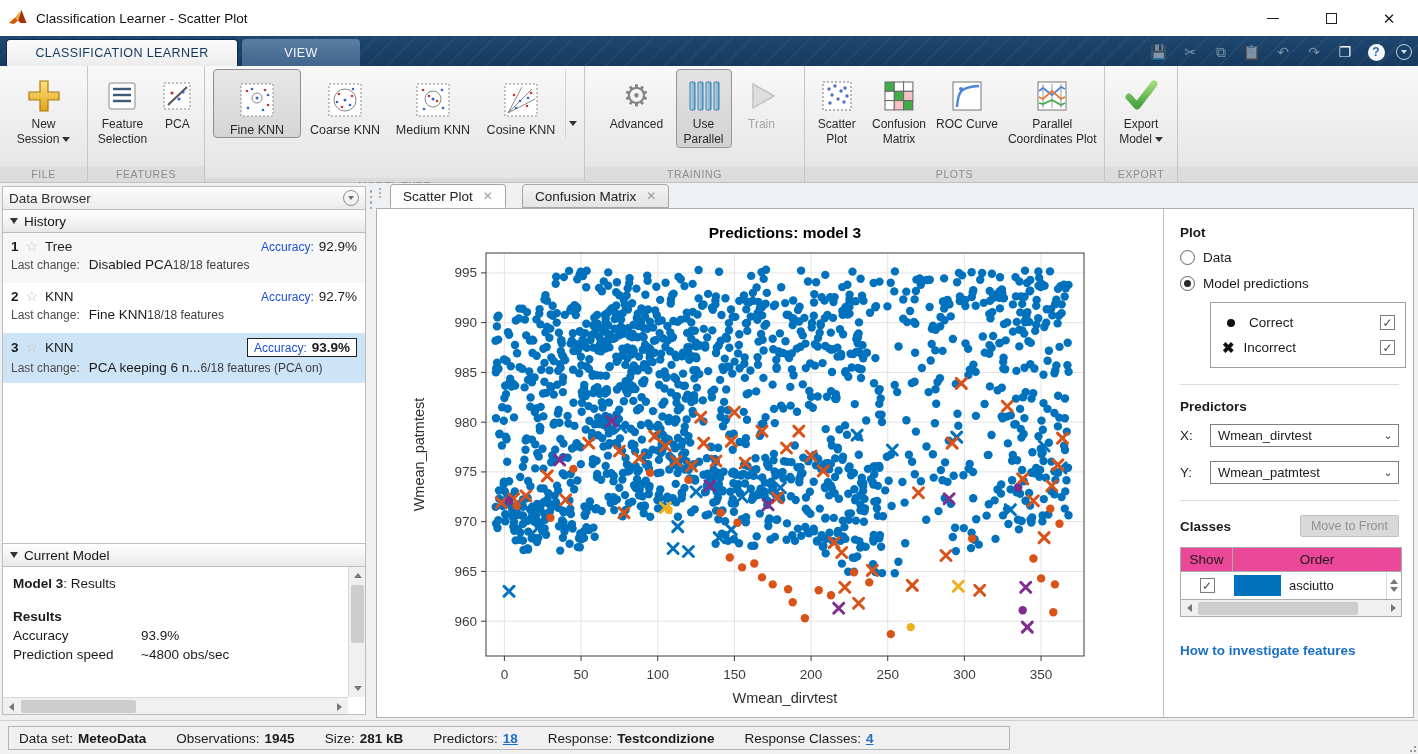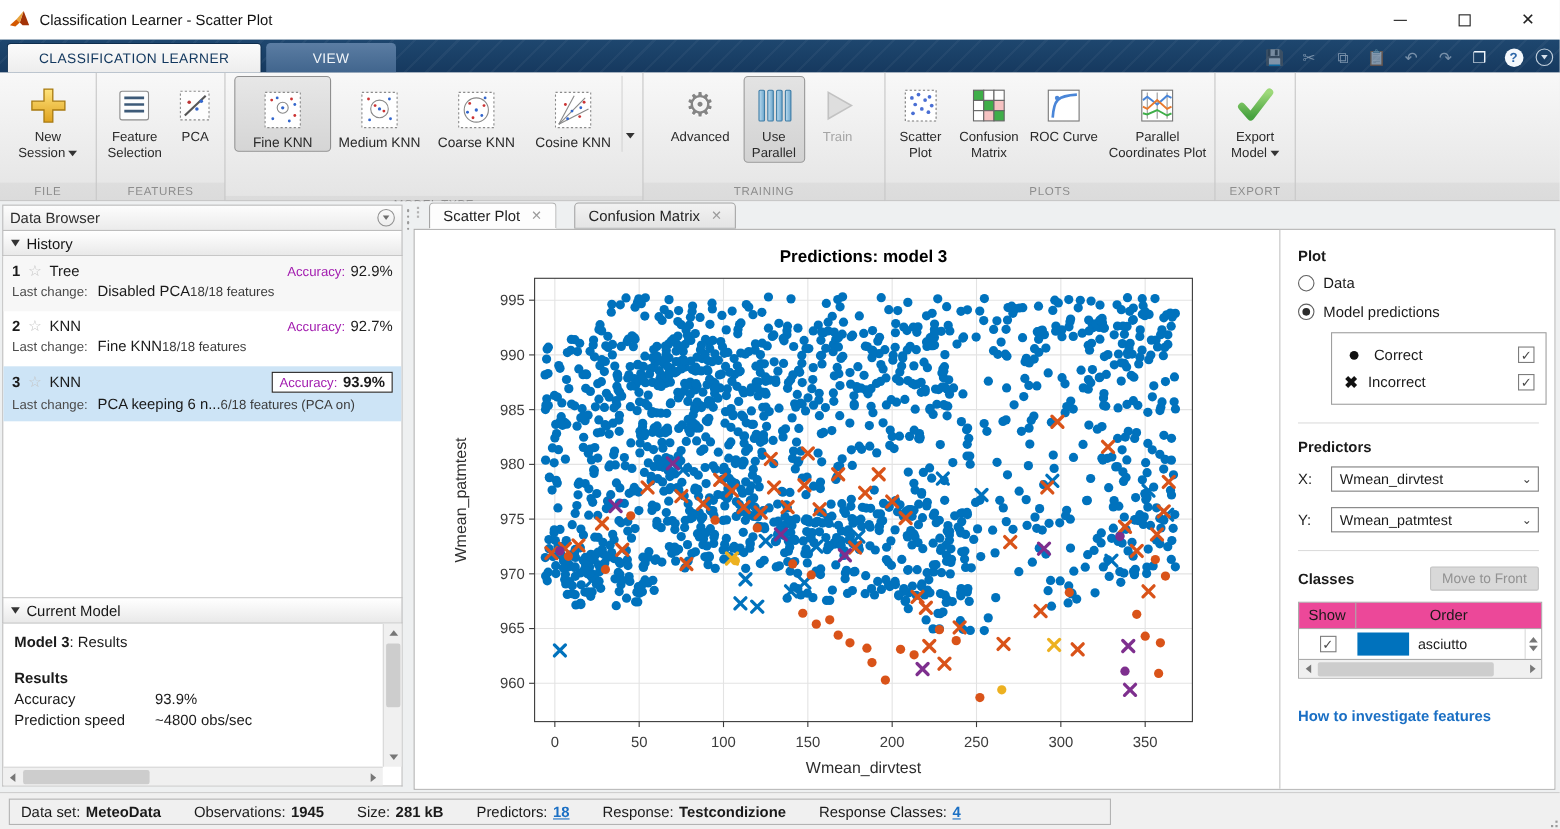--- a/index.html
+++ b/index.html
@@ -64,21 +64,21 @@
   .tri-down { border-left:4.5px solid transparent; border-right:4.5px solid transparent; border-top:6px solid #333; display:block; }
   #history-list { height:311px; background:#fff; border:1px solid #bdbdbd; border-top:none; overflow:hidden; }
   .hist-item { height:50px; padding:5px 8px 0 8px; cursor:pointer; }
   .hist-item.shade { background:#f7f7f7; }
   .hist-item.selected { background:#cde4f6; }
   .hi-row { display:flex; align-items:baseline; }
   .hi-row .sp { flex:1; }
   .hi-idx { font-weight:bold; font-size:13.5px; }
   .hi-star { color:#c3c3c3; font-size:14px; margin:0 7px; }
   .hi-type { font-size:13.5px; }
-  .hi-acc-label { font-size:12px; color:#a21caf; margin-right:5px; }
+  .hi-acc-label { font-size:12px; color:#1d4ed8; margin-right:5px; }
   .hi-acc { font-size:13.5px; }
   .acc-box { border:1px solid #222; background:#fff; padding:1px 6px; display:flex; align-items:baseline; }
   .acc-box .hi-acc { font-weight:bold; }
   .hi-sub { display:flex; align-items:baseline; margin-top:3px; }
   .hi-lc-label { font-size:12px; color:#4c4c4c; margin-right:9px; }
   .hi-lc { font-size:13.5px; }
   .hi-feat { font-size:12px; color:#3c3c3c; }
   #cm-box { height:148px; background:#fff; border:1px solid #bdbdbd; border-top:none; position:relative; }
   #cm-content { position:absolute; left:0; top:0; right:17px; bottom:17px; padding:9px 10px; font-size:13.5px; }
   #cm-content .rowline { display:flex; margin-top:4px; }
@@ -282,55 +282,55 @@
                     <circle cx="30" cy="14" r="1.3"></circle>
                   </g>
                 </svg>
           </span>
           <span>Fine KNN</span>
         </div>
         <div class="gbtn">
           <span class="ic">
             <svg width="38" height="38" viewBox="0 0 38 38">
                   <rect x="3" y="3" width="32" height="32" fill="#fff" stroke="#8a8a8a" stroke-dasharray="2 2"></rect>
+            <circle cx="19" cy="19" r="11" fill="none" stroke="#888"></circle>
+                  <circle cx="19" cy="19" r="1.5" fill="#36c"></circle>
+            <g fill="#c33">
+                    <circle cx="13" cy="13" r="1.3"></circle>
+                    <circle cx="26" cy="15" r="1.3"></circle>
+                    <circle cx="16" cy="26" r="1.3"></circle>
+                  </g>
+            <g fill="#36c">
+                    <circle cx="24" cy="24" r="1.3"></circle>
+                    <circle cx="11" cy="21" r="1.3"></circle>
+                    <circle cx="27" cy="8" r="1.3"></circle>
+                  </g>
+                </svg>
+          </span>
+          <span>Coarse KNN</span>
+        </div>
+        <div class="gbtn">
+          <span class="ic">
+            <svg width="38" height="38" viewBox="0 0 38 38">
+                  <rect x="3" y="3" width="32" height="32" fill="#fff" stroke="#8a8a8a" stroke-dasharray="2 2"></rect>
             <circle cx="19" cy="18" r="8" fill="none" stroke="#888"></circle>
                   <circle cx="19" cy="18" r="1.5" fill="#36c"></circle>
             <g fill="#c33">
                     <circle cx="15" cy="15" r="1.3"></circle>
                     <circle cx="23" cy="20" r="1.3"></circle>
                     <circle cx="9" cy="9" r="1.3"></circle>
                   </g>
             <g fill="#36c">
                     <circle cx="28" cy="9" r="1.3"></circle>
                     <circle cx="10" cy="28" r="1.3"></circle>
                     <circle cx="29" cy="27" r="1.3"></circle>
                   </g>
                 </svg>
           </span>
           <span>Medium KNN</span>
-        </div>
-        <div class="gbtn">
-          <span class="ic">
-            <svg width="38" height="38" viewBox="0 0 38 38">
-                  <rect x="3" y="3" width="32" height="32" fill="#fff" stroke="#8a8a8a" stroke-dasharray="2 2"></rect>
-            <circle cx="19" cy="19" r="11" fill="none" stroke="#888"></circle>
-                  <circle cx="19" cy="19" r="1.5" fill="#36c"></circle>
-            <g fill="#c33">
-                    <circle cx="13" cy="13" r="1.3"></circle>
-                    <circle cx="26" cy="15" r="1.3"></circle>
-                    <circle cx="16" cy="26" r="1.3"></circle>
-                  </g>
-            <g fill="#36c">
-                    <circle cx="24" cy="24" r="1.3"></circle>
-                    <circle cx="11" cy="21" r="1.3"></circle>
-                    <circle cx="27" cy="8" r="1.3"></circle>
-                  </g>
-                </svg>
-          </span>
-          <span>Coarse KNN</span>
         </div>
         <div class="gbtn">
           <span class="ic">
             <svg width="38" height="38" viewBox="0 0 38 38">
                   <rect x="3" y="3" width="32" height="32" fill="#fff" stroke="#8a8a8a" stroke-dasharray="2 2"></rect>
             <g stroke="#888">
                     <line x1="6" y1="32" x2="30" y2="8"></line>
                     <line x1="6" y1="32" x2="33" y2="18"></line>
                     <line x1="6" y1="32" x2="20" y2="6"></line>
                   </g>

